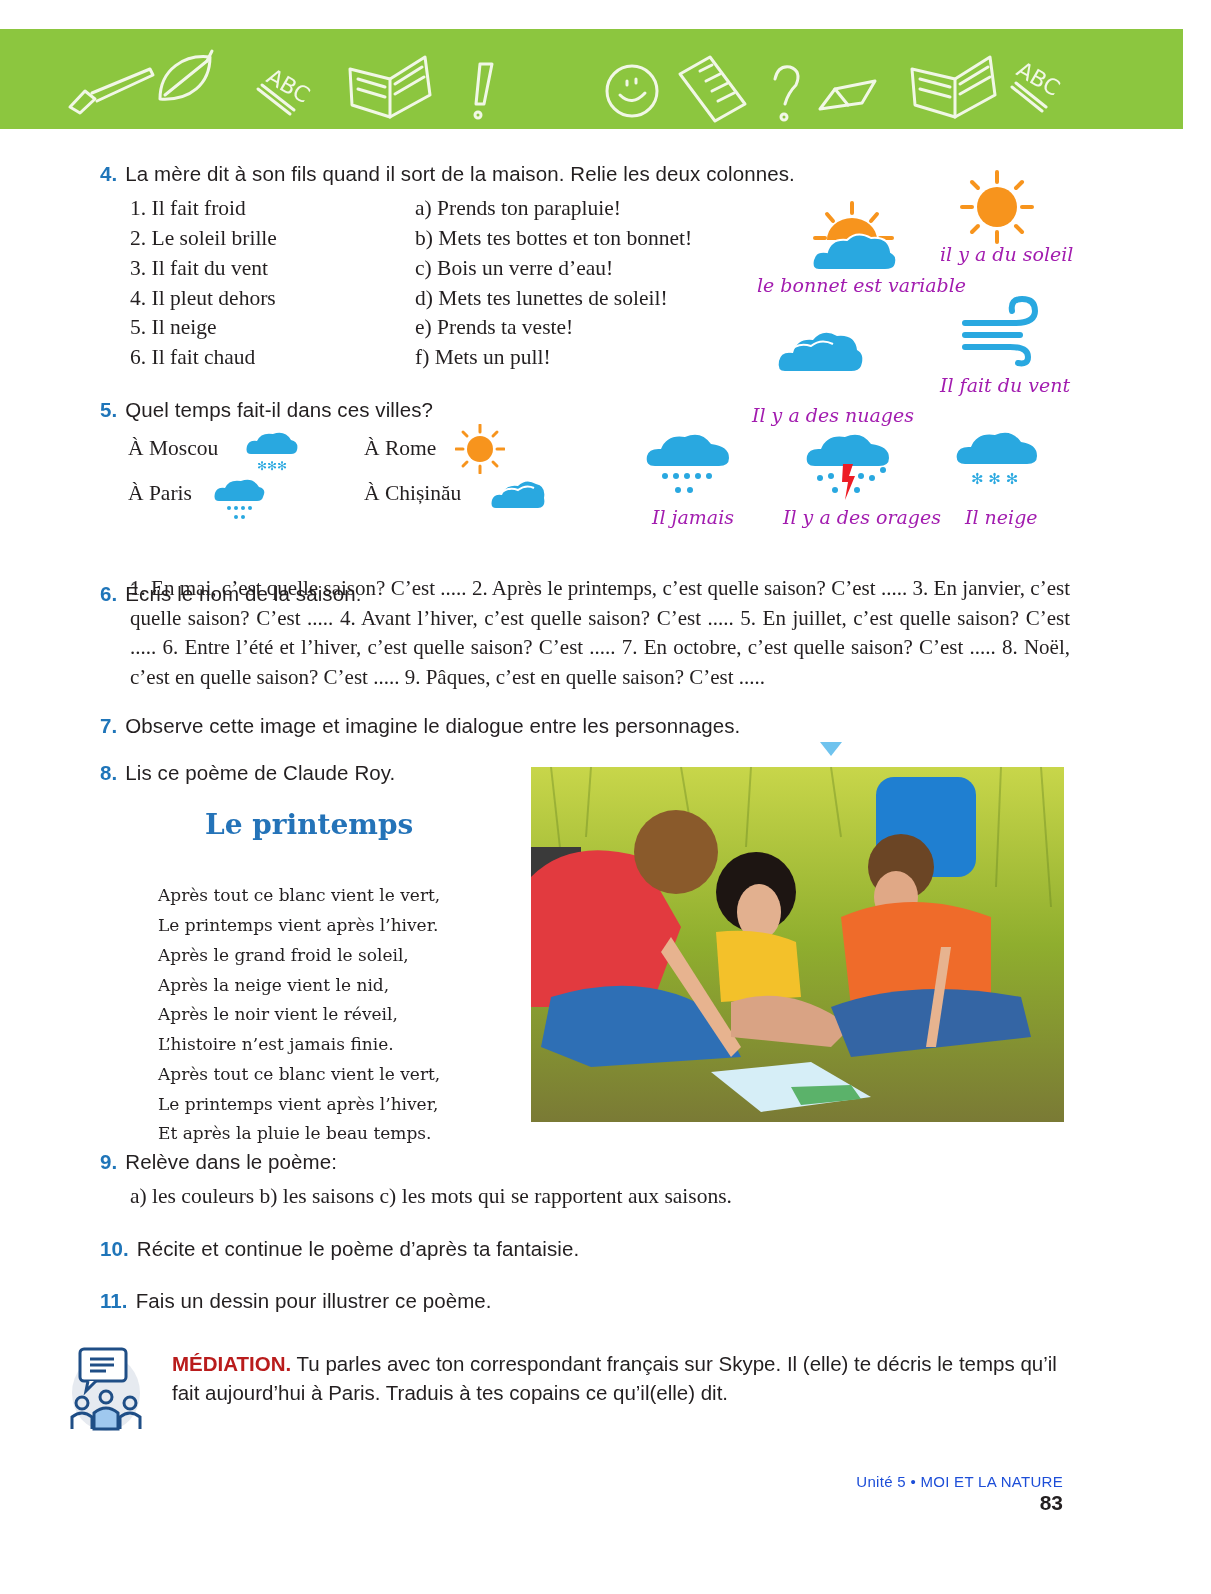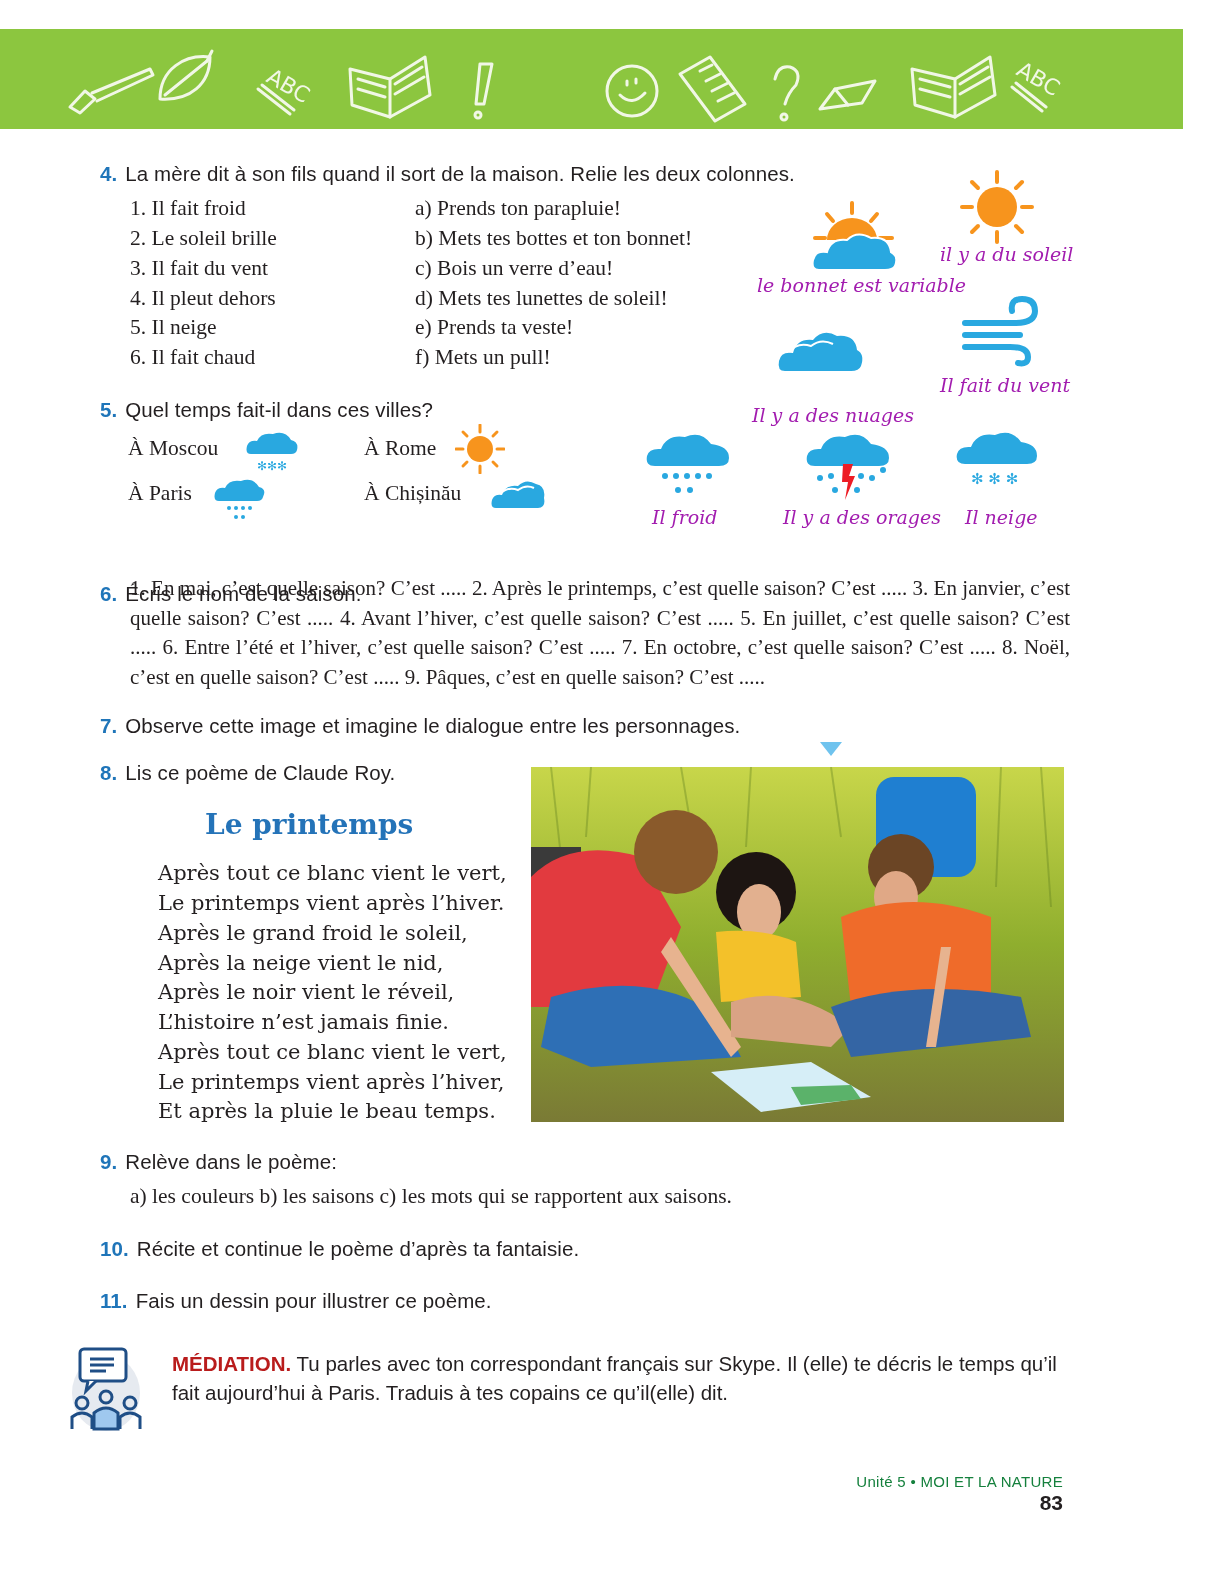--- a/index.html
+++ b/index.html
@@ -7,26 +7,26 @@
   .banner { position:absolute; left:0; top:29px; width:1183px; height:100px; background:#8cc63f; }
   .banner svg { position:absolute; top:0; left:0; }
   .q { position:absolute; font-family:"Liberation Sans", sans-serif; font-size:20.5px; color:#231f20; white-space:nowrap; letter-spacing:0.1px; }
   .q .num { color:#1f75b9; font-weight:bold; margin-right:8px; }
   .serif { font-family:"Liberation Serif", "DejaVu Serif", serif; font-size:21.5px; color:#231f20; white-space:nowrap; position:absolute; }
   .script { font-family:"DejaVu Serif", serif; font-style:italic; color:#a21caf; font-size:19px; position:absolute; white-space:nowrap; }
   .list-line { position:absolute; }
   .icon { position:absolute; }
   .photo { position:absolute; left:531px; top:767px; width:533px; height:355px; overflow:hidden; }
   .poem-title { position:absolute; left:205px; top:808px; font-family:"DejaVu Serif", serif; font-weight:bold; font-size:28px; color:#2473b8; }
-  .poem-line { position:absolute; left:158px; font-family:"DejaVu Serif", serif; font-size:21px; color:#231f20; white-space:nowrap; }
+  .poem-line { position:absolute; left:158px; font-family:"DejaVu Serif", serif; font-size:17px; color:#231f20; white-space:nowrap;margin-top:24px; }
   .para { position:absolute; left:130px; width:940px; font-family:"Liberation Serif", serif; font-size:21px; line-height:29.7px; color:#231f20; text-align:justify; }
   .med { position:absolute; left:172px; top:1349px; width:900px; font-size:20.5px; line-height:29px; color:#231f20; }
   .med .lbl { color:#b91c1c; font-weight:bold; }
   .pagenum { position:absolute; right:148px; top:1447px; font-weight:bold; font-size:21px; color:#231f20;margin-top:44px; }
-  .footer { position:absolute; right:148px; top:1473px; font-size:15px; color:#15803d; letter-spacing:0.3px; }
+  .footer { position:absolute; right:148px; top:1473px; font-size:15px; color:#1d4ed8; letter-spacing:0.3px; }
   .pointer { position:absolute; left:820px; top:742px; width:0; height:0; border-left:11px solid transparent; border-right:11px solid transparent; border-top:14px solid #6fc3ee; }
 </style>
 </head>
 <body>
 
 <div class="banner">
   <svg width="1183" height="100" viewBox="0 0 1183 100" fill="none" stroke="#f1f7e6" stroke-width="3" stroke-linecap="round" stroke-linejoin="round">
     <g>
       <path d="M70 78 L85 62 L95 70 L80 84 Z"></path>
         <path d="M92 64 L150 40 L153 46 L97 72"></path>
@@ -193,21 +193,21 @@
   <g fill="#29a8e0">
       <circle cx="20" cy="48" r="3"></circle>
       <circle cx="31" cy="48" r="3"></circle>
       <circle cx="42" cy="48" r="3"></circle>
       <circle cx="53" cy="48" r="3"></circle>
       <circle cx="64" cy="48" r="3"></circle>
       <circle cx="33" cy="62" r="3"></circle>
       <circle cx="45" cy="62" r="3"></circle>
     </g>
 </svg>
-<div class="script" style="left:652px; top:506px;">Il froid</div>
+<div class="script" style="left:652px; top:506px;">Il jamais</div>
 
 <svg class="icon" style="left:805px; top:428px;" width="90" height="75">
   <path d="M10 38 Q0 38 2 28 Q4 20 16 21 Q22 6 40 9 Q56 2 66 16 Q84 18 84 30 Q84 38 74 38 Z" fill="#29a8e0"></path>
   <g fill="#29a8e0">
       <circle cx="15" cy="50" r="3"></circle>
       <circle cx="26" cy="48" r="3"></circle>
       <circle cx="56" cy="48" r="3"></circle>
       <circle cx="67" cy="50" r="3"></circle>
       <circle cx="78" cy="42" r="3"></circle>
       <circle cx="30" cy="62" r="3"></circle>

